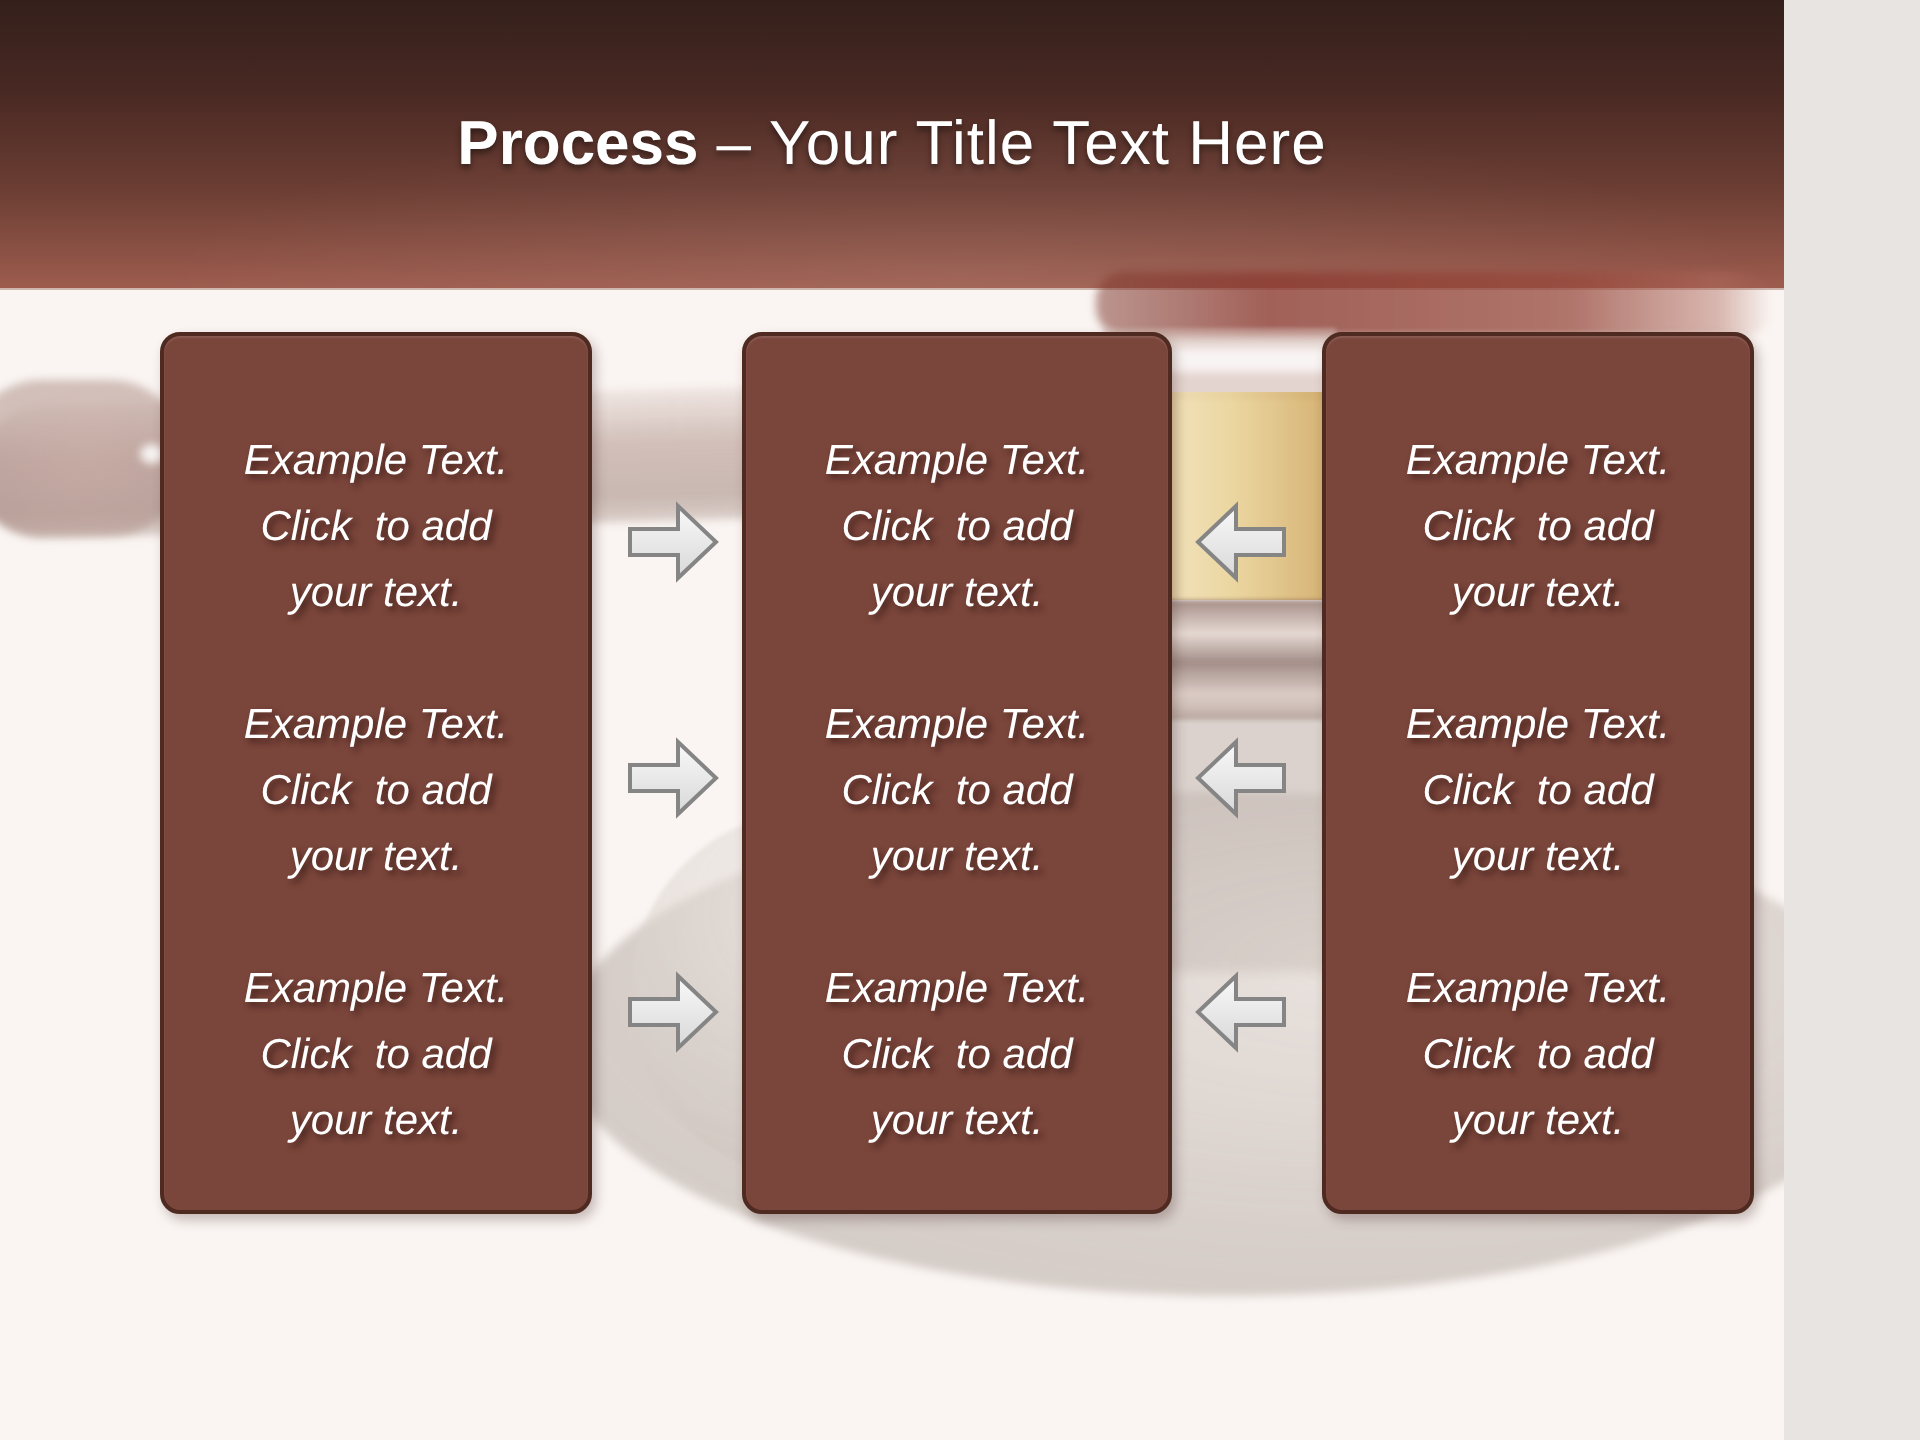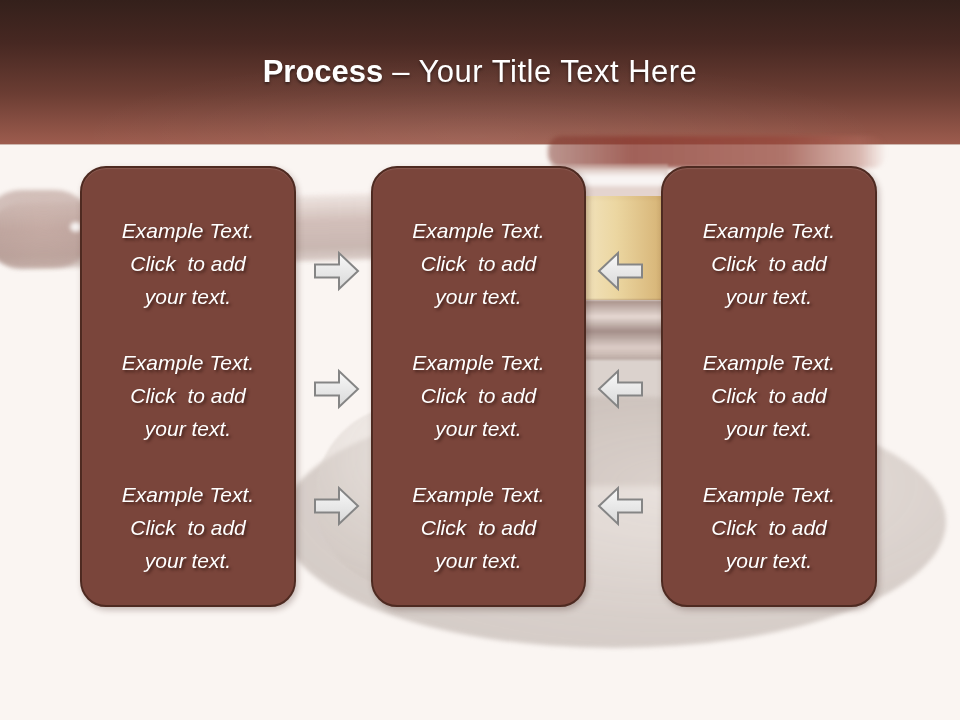--- a/index.html
+++ b/index.html
@@ -1,17 +1,17 @@
 <!DOCTYPE html>
 <html><head>
 <meta charset="utf-8">
 <style>
   html,body{margin:0;padding:0;background:#e8e4e1;}
   #slide{
-    position:relative;width:960px;height:720px;overflow:hidden;
+    position:relative;width:892px;height:720px;overflow:hidden;
     background:#faf5f2;
     font-family:"Liberation Sans", sans-serif;
   }
   
   #header{
     position:absolute;left:0;top:0;width:960px;height:144px;
     background:
       radial-gradient(ellipse 60% 80% at 50% 95%, rgba(255,255,255,0.07), rgba(255,255,255,0) 70%),
       linear-gradient(180deg,#34201b 0%, #472822 30%, #6b3d33 65%, #9d5c4e 100%);
     border-bottom:1px solid #cdb6ae;
@@ -80,21 +80,21 @@
     left:315px;top:405px;width:185px;height:185px;border-radius:50%;
     background:radial-gradient(circle at 45% 28%, rgba(238,232,228,0.95), rgba(196,185,178,0.85));
     opacity:0.62;filter:blur(1px);
   }
 
   
   .process-box{
     position:absolute;z-index:5;top:166px;height:441px;width:216px;
     box-sizing:border-box;
     background:#7a453b;
-    border:2px solid #4e2a21;border-radius:26px;
+    border:2px solid #4e2a21;border-radius:10px;
     box-shadow:2px 3px 6px rgba(60,30,25,0.28), inset 0 1px 1px rgba(255,255,255,0.12);
     display:flex;flex-direction:column;justify-content:space-between;
     padding:46px 8px 28px 8px;
   }
   #box-left{left:80px;}
   #box-middle{left:371px;width:215px;}
   #box-right{left:661px;}
   .placeholder-text{
     margin:0;color:#ffffff;font-style:italic;font-size:21px;line-height:33px;
     text-align:center;white-space:pre-wrap;

